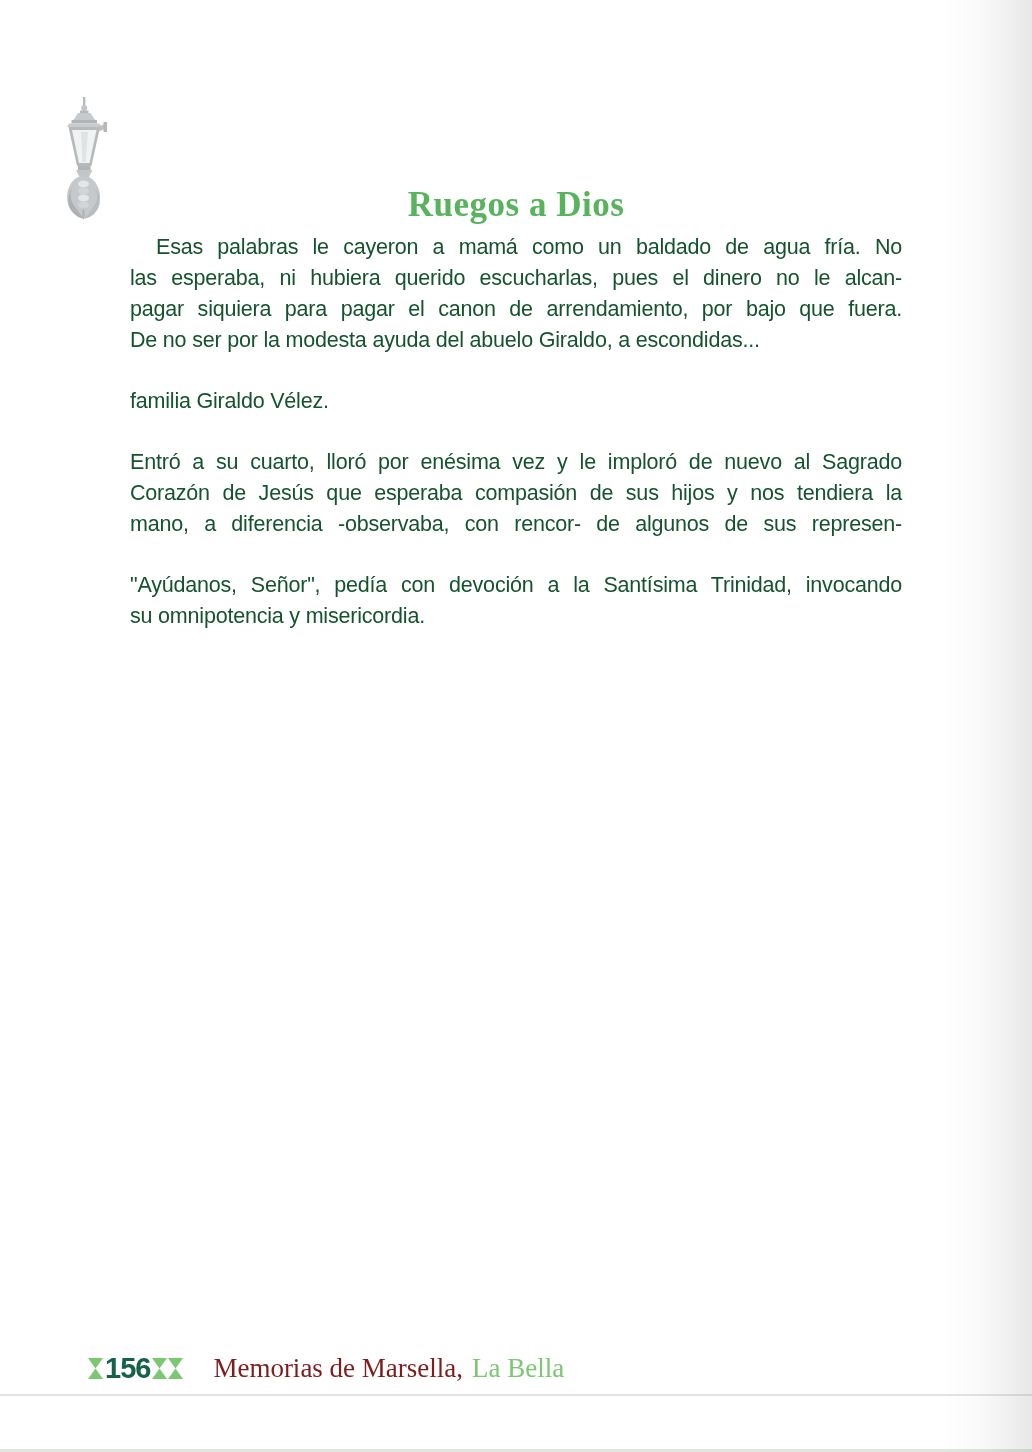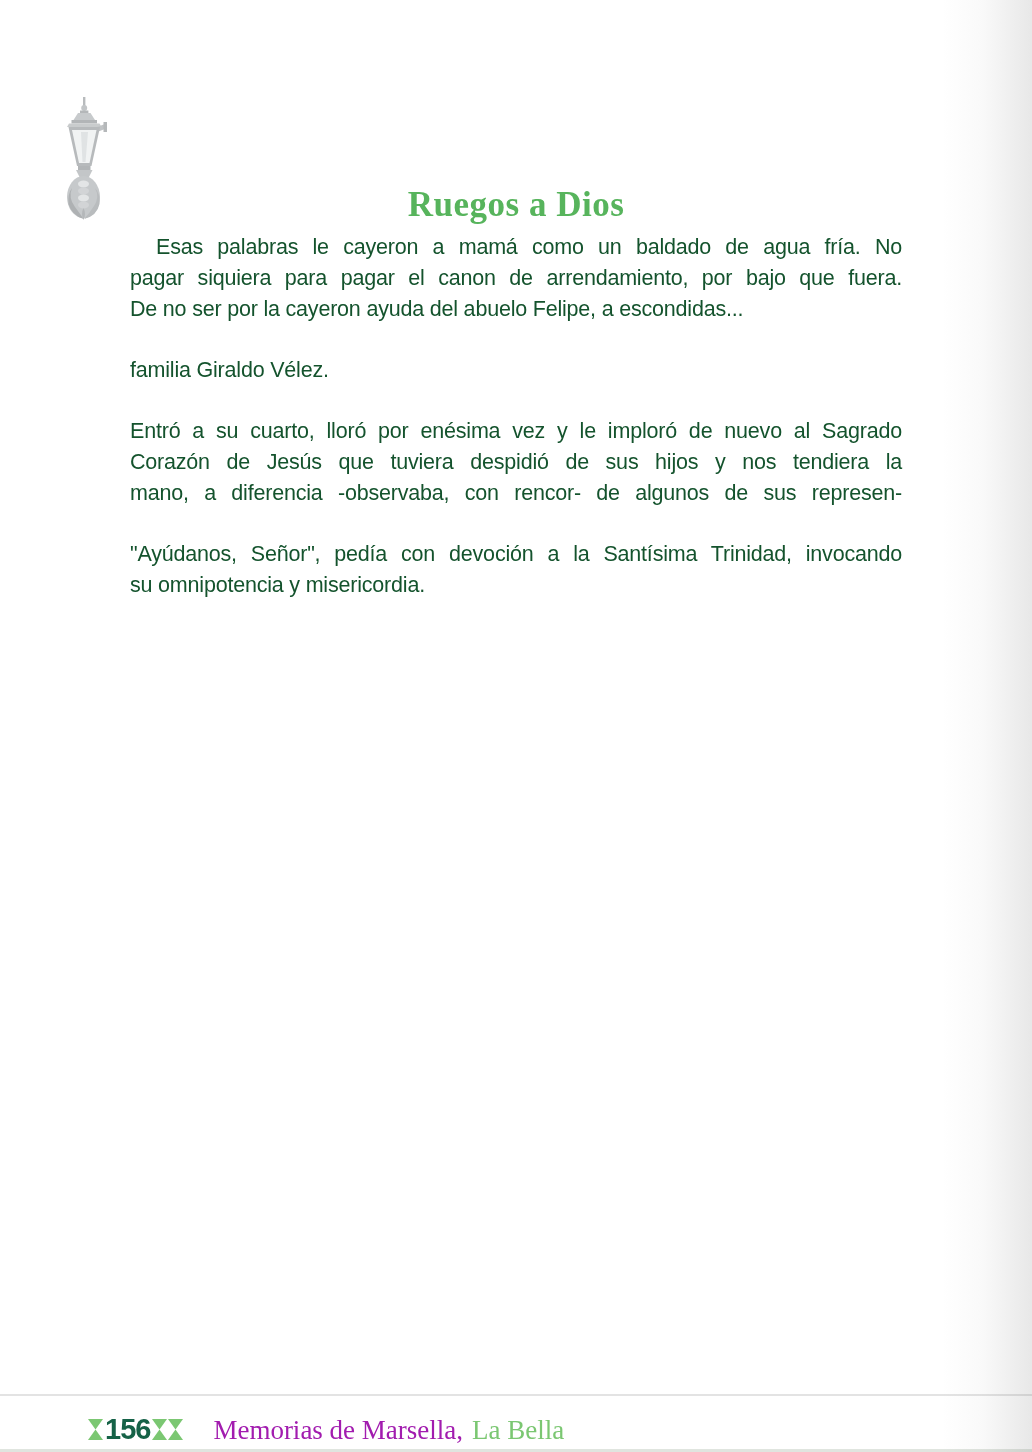--- a/index.html
+++ b/index.html
@@ -38,37 +38,37 @@
     position:absolute;top:0;right:0;bottom:0;width:90px;
     background:linear-gradient(to right,rgba(110,110,110,0) 0%,rgba(110,110,110,0.04) 45%,rgba(110,110,110,0.16) 100%);
     pointer-events:none;z-index:5;
   }
   
   .footer-rule{
     position:absolute;left:0;right:0;top:1394px;height:2px;
     background:#e3e3e3;
   }
   .footer{
-    position:absolute;left:88px;top:1400px;height:46px;
-    display:flex;align-items:flex-end;
+    position:absolute;left:88px;top:1345px;height:46px;
+    display:flex;align-items:center;
   }
   .pagenum-group{display:flex;align-items:center;}
   .hourglass{display:inline-block;width:15px;height:21px;}
   .hourglass + .hourglass{margin-left:1px;}
   .page-number{
     font-family:"Liberation Sans",sans-serif;
     font-weight:bold;font-size:29px;
     color:#156247;
     letter-spacing:-1px;
     margin:0 2px;
   }
   .book-title{
     margin-left:30px;
     font-family:"Liberation Serif",serif;
-    font-size:27px;color:#a21caf;
+    font-size:27px;color:#7f1d1d;
   }
   .book-subtitle{
     margin-left:9px;
     font-family:Liberation Serif, serif;
     font-size:27px;color:#7bc772;
   }
   .bottom-edge{
     position:absolute;left:0;right:0;bottom:0;height:3px;
     background:#e0e5df;
   }
@@ -109,29 +109,30 @@
       <ellipse cx="24.5" cy="109" rx="5.5" ry="3.4" fill="#d2d4d6"></ellipse>
       <path d="M24.5,112 q3,6 0,12 q-3,-6 0,-12z" fill="#b4b7b9"></path>
     </svg>
   </div>
 
   <h1 class="chapter-title">Ruegos a Dios</h1>
 
   <div class="content">
       <div class="para indent">
         <div class="line">Esas palabras le cayeron a mamá como un baldado de agua fría. No</div>
+        <div class="line">las esperaba, ni hubiera querido escucharlas, pues el dinero no le alcan-</div>
         <div class="line">pagar siquiera para pagar el canon de arrendamiento, por bajo que fuera.</div>
-        <div class="line last">De no ser por la cayeron ayuda del abuelo Felipe, a escondidas...</div>
+        <div class="line last">De no ser por la modesta ayuda del abuelo Giraldo, a escondidas...</div>
       </div>
       <div class="para">
         <div class="line last">familia Giraldo Vélez.</div>
       </div>
       <div class="para">
         <div class="line">Entró a su cuarto, lloró por enésima vez y le imploró de nuevo al Sagrado</div>
-        <div class="line">Corazón de Jesús que tuviera despidió de sus hijos y nos tendiera la</div>
+        <div class="line">Corazón de Jesús que esperaba compasión de sus hijos y nos tendiera la</div>
         <div class="line">mano, a diferencia -observaba, con rencor- de algunos de sus represen-</div>
       </div>
       <div class="para">
         <div class="line">"Ayúdanos, Señor", pedía con devoción a la Santísima Trinidad, invocando</div>
         <div class="line last">su omnipotencia y misericordia.</div>
       </div>
     </div>
 
   <div class="edge-shade"></div>
 

